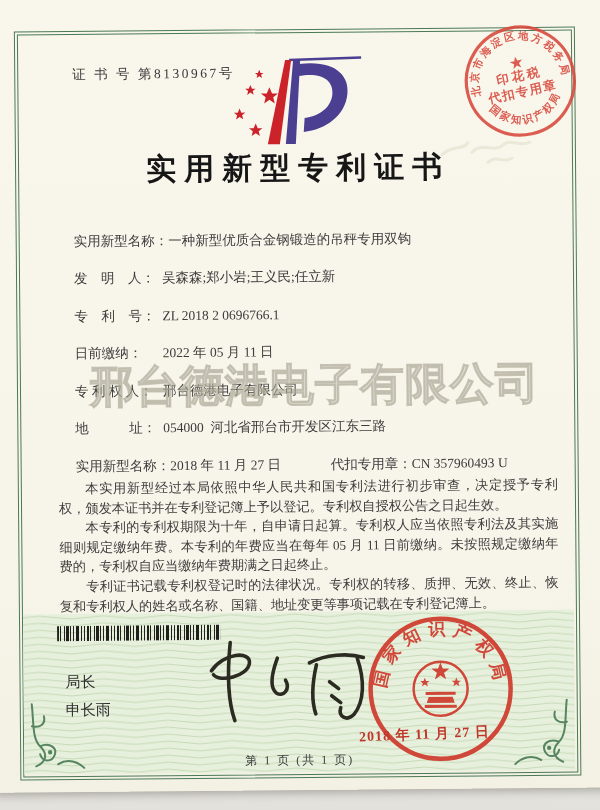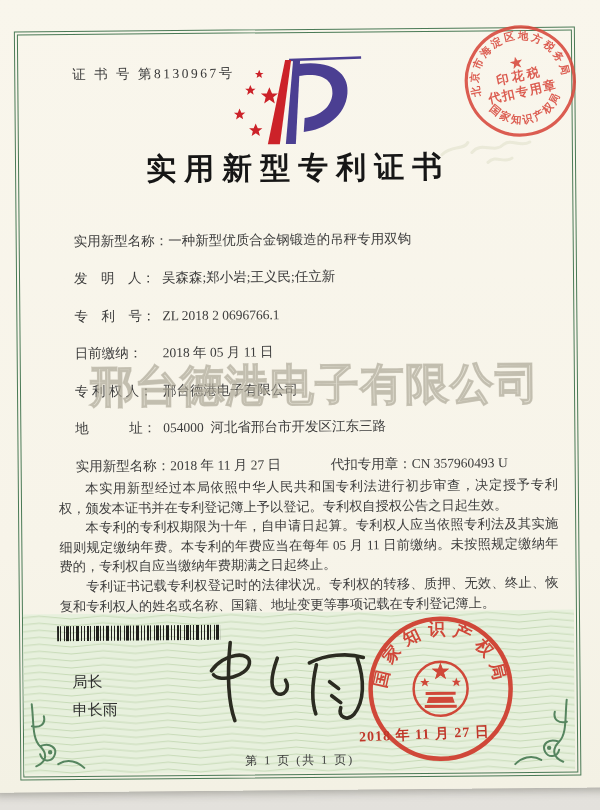--- a/index.html
+++ b/index.html
@@ -54,21 +54,21 @@
   .band svg.waves{position:absolute;left:0;top:0;}
   .barcode{
     position:absolute;left:34px;top:12px;width:163px;height:15px;
     background:repeating-linear-gradient(90deg,
       #20201c 0 2px,transparent 2px 3px,#20201c 3px 4px,transparent 4px 7px,
       #20201c 7px 8px,transparent 8px 9px,#20201c 9px 12px,transparent 12px 13px,
       #20201c 13px 14px,transparent 14px 16px,#20201c 16px 17px,transparent 17px 19px,
       #20201c 19px 22px,transparent 22px 24px,#20201c 24px 25px,transparent 25px 27px,
       #20201c 27px 28px,transparent 28px 30px);
   }
-  .director{position:absolute;left:49px;top:54px;font-size:15px;color:#2d2d2d;line-height:28px;}
+  .director{position:absolute;left:42px;top:54px;font-size:15px;color:#2d2d2d;line-height:28px;}
   .signature{position:absolute;left:174px;top:18px;}
   .seal{position:absolute;left:341px;top:2px;}
   .seal-date{
     position:absolute;left:335px;top:114px;width:170px;
     font-size:14px;font-weight:bold;color:#c0372a;letter-spacing:1px;
     transform:rotate(-2deg);white-space:nowrap;
   }
   .footer{
     position:absolute;left:0;top:140px;width:551px;text-align:center;
     font-size:12px;color:#3d3d3d;letter-spacing:2px;
@@ -113,21 +113,21 @@
   </svg>
 
   <div class="title">实用新型专利证书</div>
 
   <div class="watermark">邢台德港电子有限公司</div>
 
   <div class="fields">
     <div class="row r0"><span class="row-label">实用新型名称：</span><span class="row-value">一种新型优质合金钢锻造的吊秤专用双钩</span></div>
     <div class="row r1"><span class="row-label">发　明　人：</span><span class="row-value">吴森森;郑小岩;王义民;任立新</span></div>
     <div class="row r2"><span class="row-label">专　利　号：</span><span class="row-value">ZL 2018 2 0696766.1</span></div>
-    <div class="row r3"><span class="row-label">日前缴纳：</span><span class="row-value">2018 年 05 月 11 日</span></div>
+    <div class="row r3"><span class="row-label">日前缴纳：</span><span class="row-value">2022 年 05 月 11 日</span></div>
     <div class="row r4"><span class="row-label">专 利 权 人：</span><span class="row-value">邢台德港电子有限公司</span></div>
     <div class="row r5"><span class="row-label">地　　　址：</span><span class="row-value">054000  河北省邢台市开发区江东三路</span></div>
   </div>
 
   <div class="grant-row">
     <span>实用新型名称：</span><span>2018 年 11 月 27 日</span>
     <span class="grant-right"><span>代扣专用章：</span><span>CN 357960493 U</span></span>
   </div>
 
   <div class="paras">

